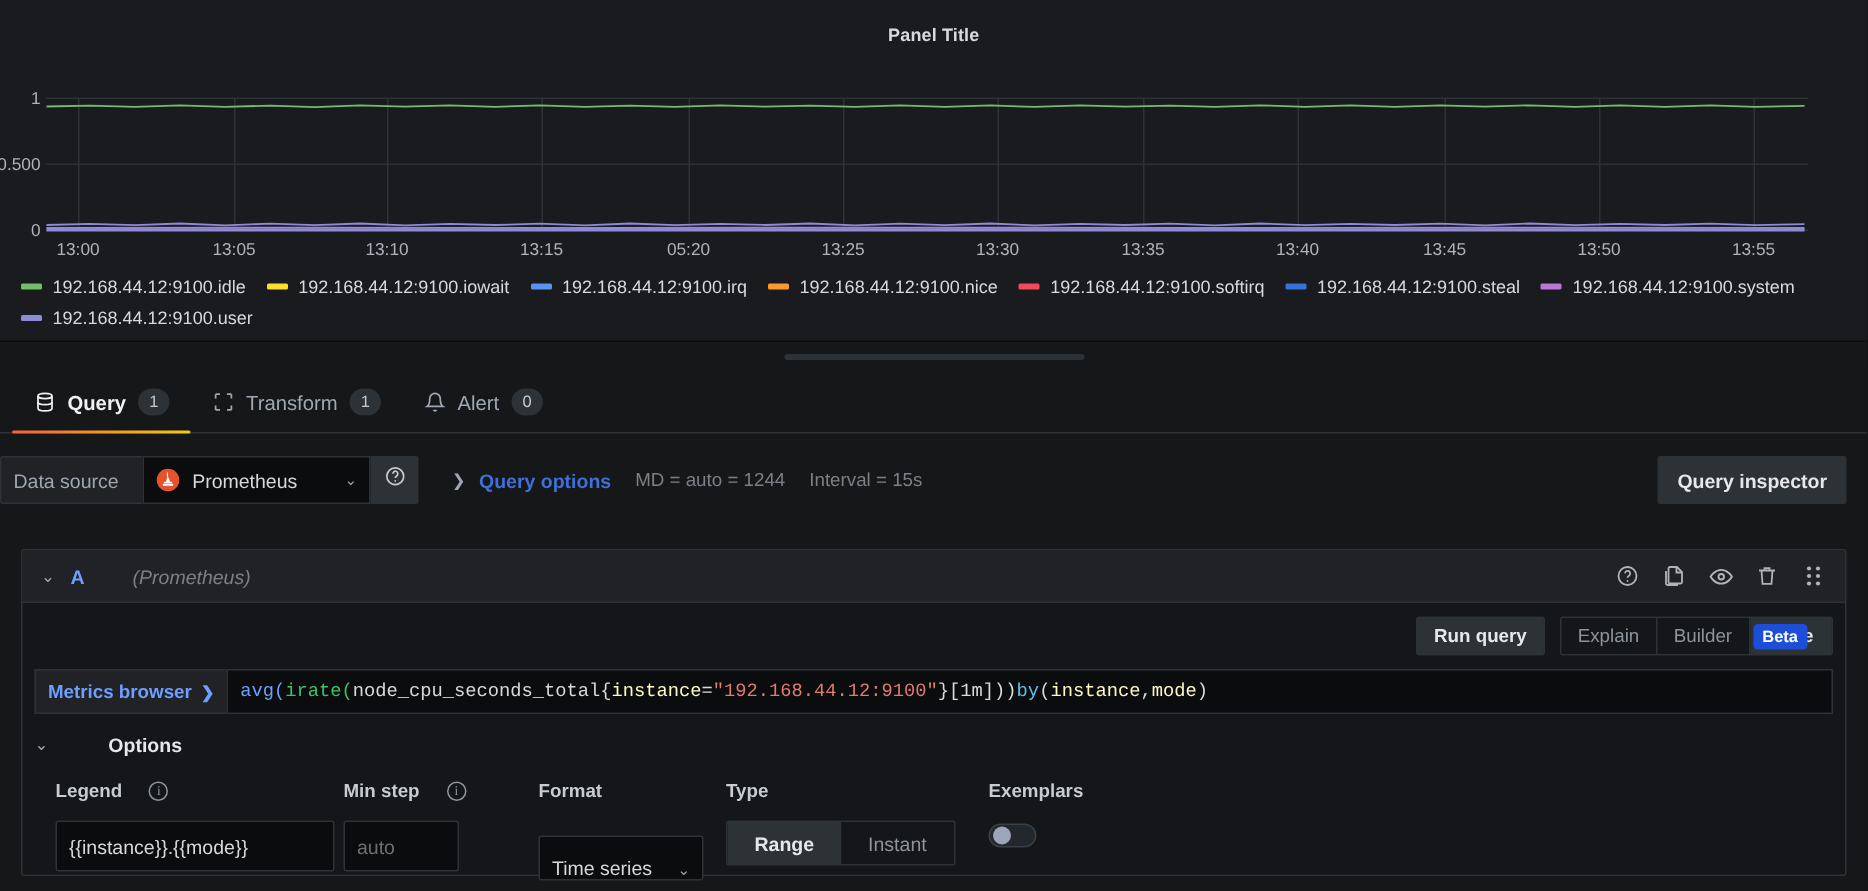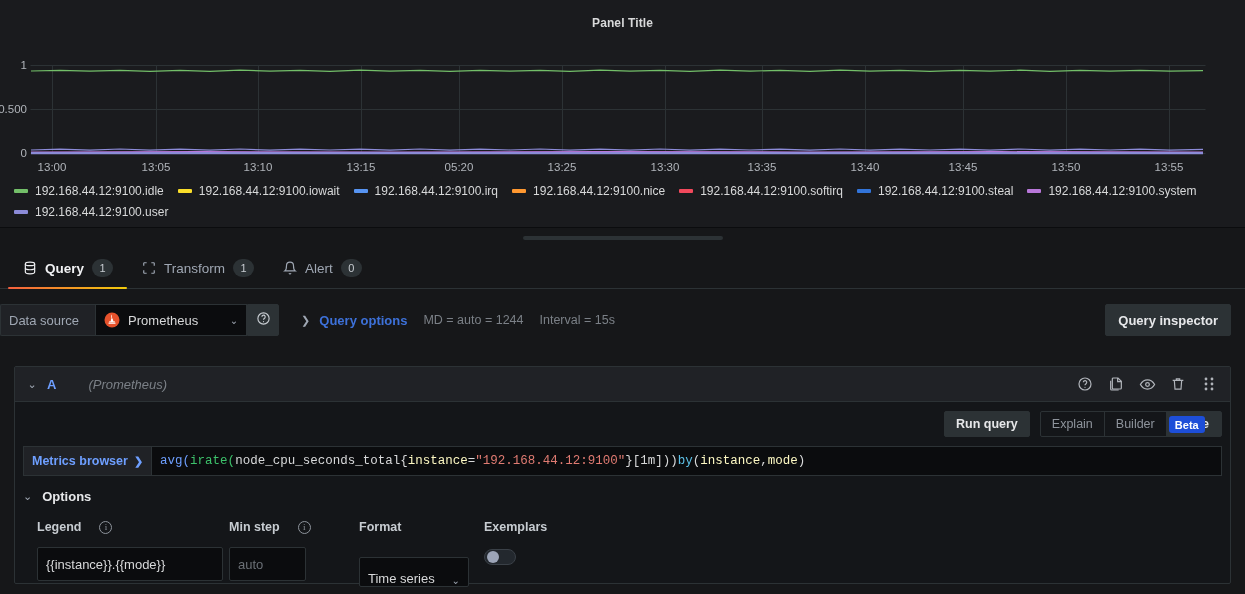--- a/index.html
+++ b/index.html
@@ -153,21 +153,21 @@
   .t-func2 { color: #3dc26b; }
   .t-plain { color: #d8d9da; }
   .t-label { color: #fef9c3; }
   .t-string { color: #e07b72; }
   .t-kw { color: #5ec2e8; }
 
   
   .opt-section { margin-top: 13px; padding: 0 8px; }
   .opt-head { display: flex; align-items: center; gap: 10px; cursor: pointer; }
   .opt-caret { color: #9fa7b3; font-size: 11px; }
-  .opt-title { font-size: 13px; font-weight: bold; color: #e7e8ea; }
+  .opt-title { font-size: 13px; font-weight: bold; color: #e7e8ea; margin-left: 30px; }
 
   .opt-fields { display: flex; align-items: flex-start; margin-top: 14px; padding-left: 14px; }
   .fld { display: flex; flex-direction: column; }
   .fld-label { display: flex; align-items: center; gap: 18px; font-size: 12.5px; color: #c7ccd1; font-weight: bold; height: 18px; }
   .info-i {
     width: 13px; height: 13px; border: 1px solid #8e949c; border-radius: 50%;
     color: #8e949c; font-size: 9px; display: inline-flex; align-items: center; justify-content: center;
     font-weight: normal; font-family: "Liberation Serif", serif;
   }
   .inp {
@@ -480,20 +480,33 @@
       <div class="fld" style="width:125px">
         <div class="fld-label">
           <span>Format</span>
         </div>
         <div class="sel" style="width:110px">
           <span>Time series</span>
           <span class="chev">⌄</span>
         </div>
       </div>
 
+      <div class="fld" style="width:175px">
+        <div class="fld-label">
+          <span>Type</span>
+        </div>
+        <div class="seg2">
+          <div class="seg2-item selected">
+            <span>Range</span>
+          </div>
+          <div class="seg2-item">
+            <span>Instant</span>
+          </div>
+        </div>
+      </div>
 
       <div class="fld">
         <div class="fld-label">
           <span>Exemplars</span>
         </div>
         <div class="toggle">
           <span class="knob"></span>
         </div>
       </div>
     </div>

